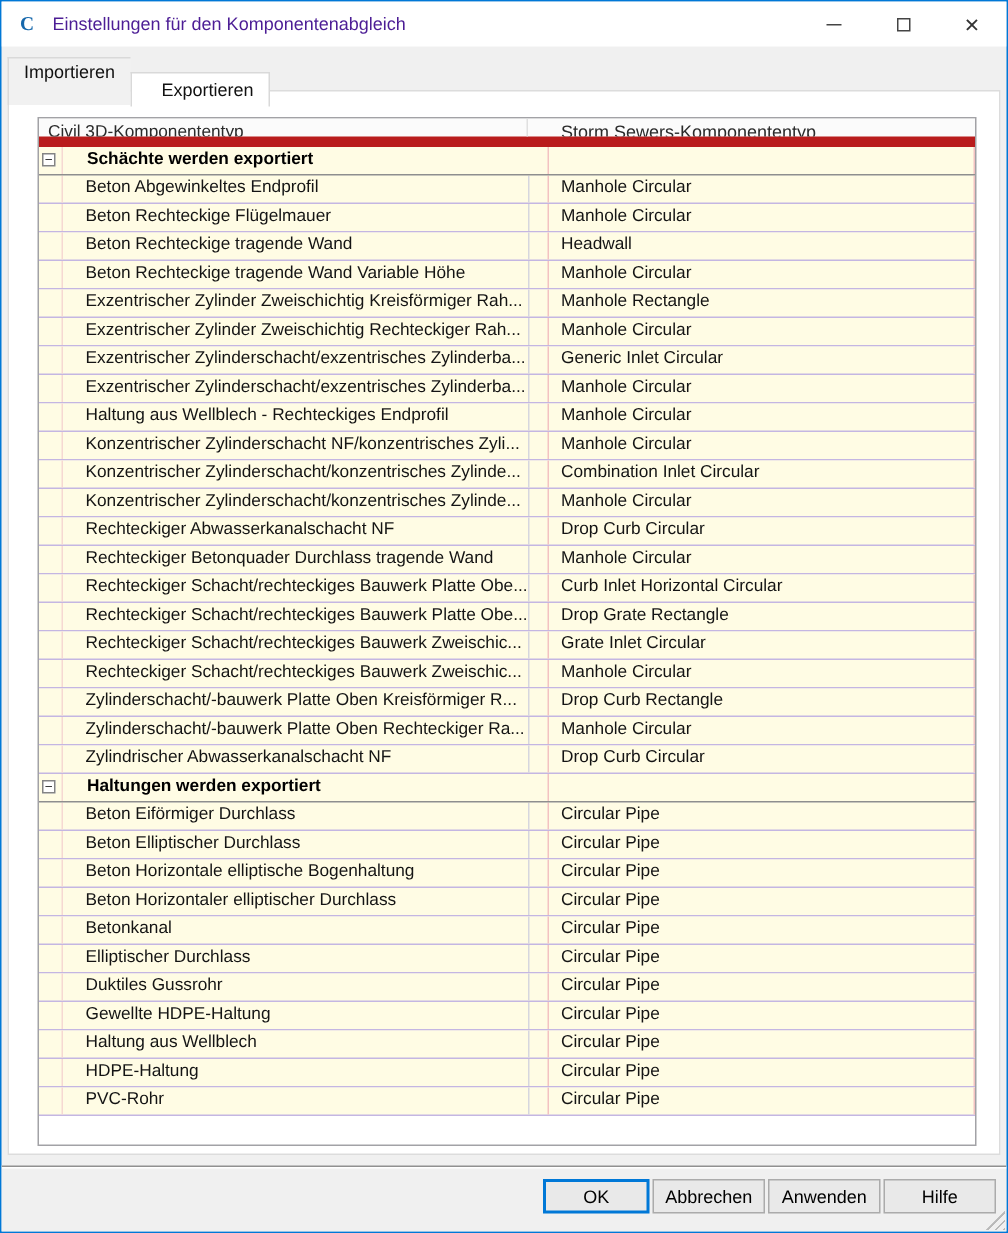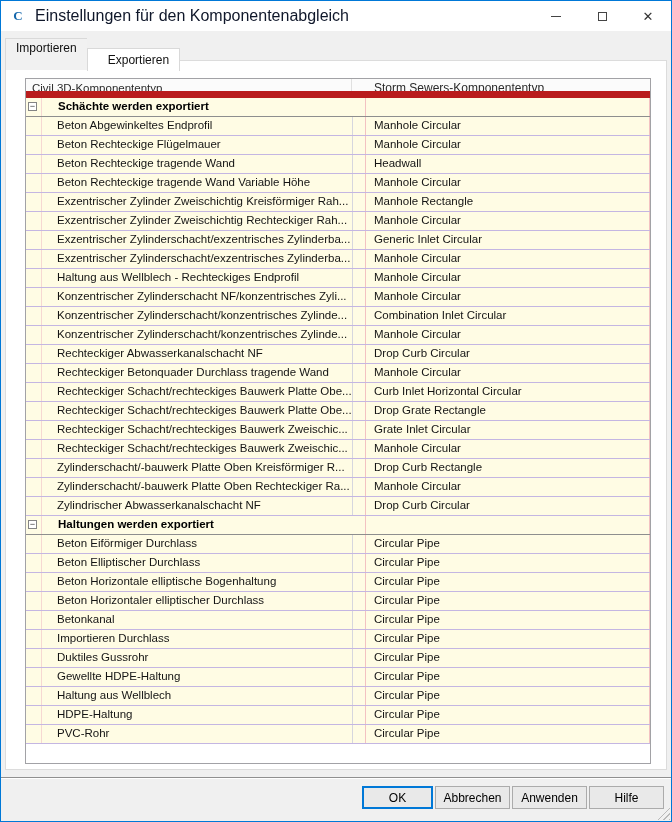--- a/index.html
+++ b/index.html
@@ -7,21 +7,21 @@
     position:relative;width:672px;height:822px;box-sizing:border-box;
     border:1px solid var(--accent,#0078d7);background:#f0f0f0;
     font-family:"Liberation Sans",sans-serif;font-size:12px;color:#000;
     overflow:hidden;
   }
   
   .titlebar{height:30px;background:#ffffff;display:flex;align-items:center;padding-left:9px;}
   .app-icon{width:16px;height:16px;background:#ffffff;border-radius:2px;
     color:#1668ac;font-weight:bold;font-size:13px;line-height:16px;text-align:center;
     font-family:"Liberation Serif",serif;}
-  .title-text{margin-left:9px;font-size:16px;color:#0f172a;}
+  .title-text{margin-left:9px;font-size:12px;color:#4c1d95;}
   .win-controls{margin-left:auto;display:flex;height:30px;}
   .win-btn{width:46px;height:30px;display:flex;align-items:center;justify-content:center;}
   .glyph-min{width:10px;height:1px;background:#444;}
   .glyph-max{width:9px;height:9px;border:1px solid #444;box-sizing:border-box;}
   .glyph-close{font-size:13px;color:#333;line-height:1;}
   
   .tabstrip{position:absolute;left:4px;top:37px;display:flex;align-items:flex-end;z-index:3;}
   .tab{box-sizing:border-box;height:32px;padding:2px 10px 3px 10px;background:#f0f0f0;
     border:1px solid #d9d9d9;border-bottom:none;margin-right:0;color:#111;}
   .tab.active{height:23px;padding-top:4px;background:#ffffff;position:relative;z-index:4;margin-bottom:-1px;padding-left:20px;}
@@ -262,21 +262,21 @@
             <div class="c2">Circular Pipe</div>
           </div>
           <div class="row">
             <div class="gutter"></div>
             <div class="c1">Betonkanal</div>
             <div class="sep"></div>
             <div class="c2">Circular Pipe</div>
           </div>
           <div class="row">
             <div class="gutter"></div>
-            <div class="c1">Importieren Durchlass</div>
+            <div class="c1">Elliptischer Durchlass</div>
             <div class="sep"></div>
             <div class="c2">Circular Pipe</div>
           </div>
           <div class="row">
             <div class="gutter"></div>
             <div class="c1">Duktiles Gussrohr</div>
             <div class="sep"></div>
             <div class="c2">Circular Pipe</div>
           </div>
           <div class="row">

